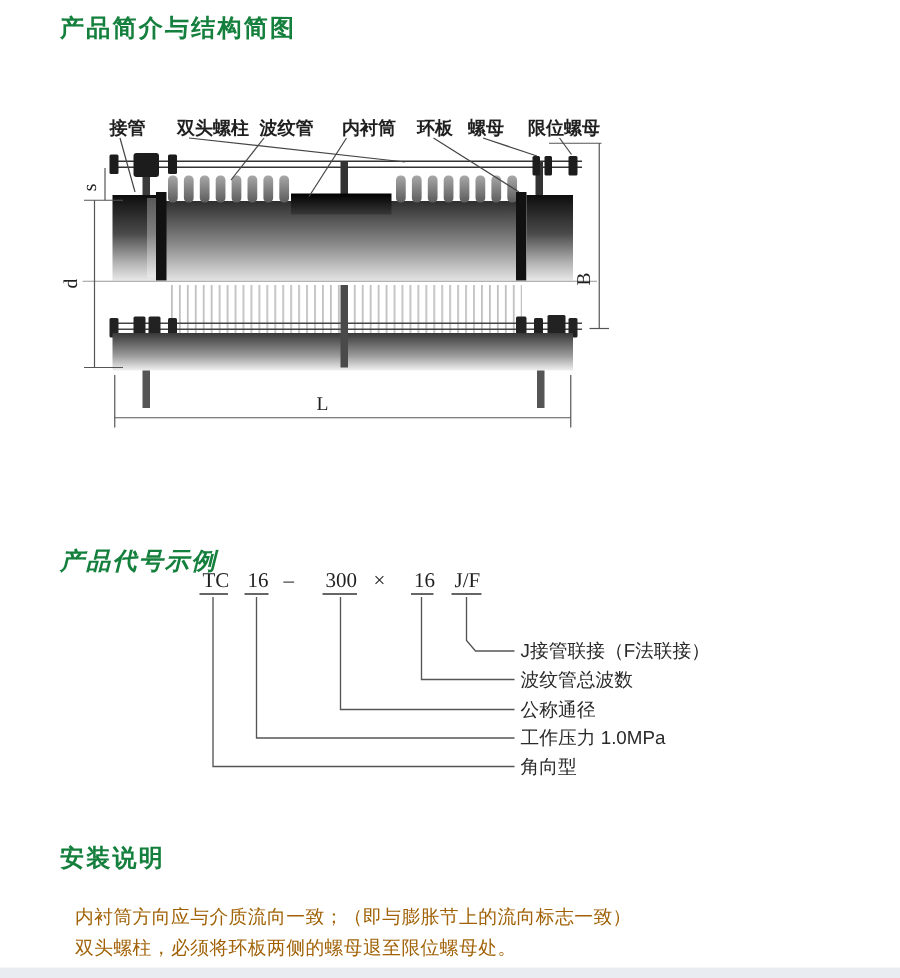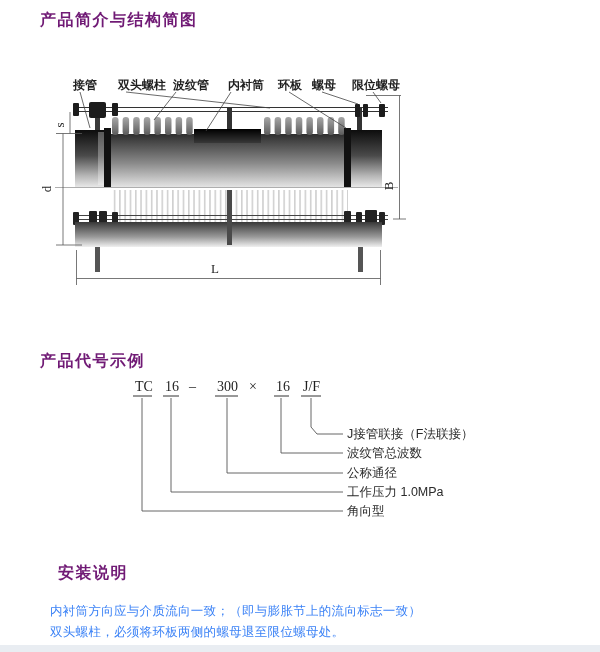--- a/index.html
+++ b/index.html
@@ -3,25 +3,25 @@
 <meta charset="utf-8">
 <style>
   html,body{margin:0;padding:0;}
   body{
     width:600px;height:652px;position:relative;overflow:hidden;
     background:#ffffff;
     font-family:"Liberation Sans", sans-serif;
   }
   .abs{position:absolute;}
   .sec-title{
-    color:#701a75;font-size:16px;font-weight:bold;letter-spacing:1.5px;
+    color:#15803d;font-size:16px;font-weight:bold;letter-spacing:1.5px;
     line-height:18px;white-space:nowrap;
   }
   .body-line{
-    color:#3b82f6;font-size:12.5px;line-height:20px;white-space:nowrap;
+    color:#a16207;font-size:12.5px;line-height:20px;white-space:nowrap;
     letter-spacing:0.3px;
   }
   svg text{font-family:"Liberation Sans", sans-serif;}
   svg .part-label{font-size:12px;font-weight:bold;fill:#1f1f1f;}
   svg .dim-label{font-family:"Liberation Serif", serif;font-size:13px;fill:#1f1f1f;}
   svg .code-seg{font-family:"Liberation Serif", serif;font-size:14px;fill:#1f1f1f;}
   svg .callout{font-size:12.5px;fill:#2a2a2a;}
   .footer-strip{left:0;top:645px;width:600px;height:7px;background:#e9edf2;}
 </style>
 </head>
@@ -163,21 +163,21 @@
 
   <text class="part-label" x="73" y="89">接管</text>
   <text class="part-label" x="118" y="89">双头螺柱</text>
   <text class="part-label" x="173" y="89">波纹管</text>
   <text class="part-label" x="228" y="89">内衬筒</text>
   <text class="part-label" x="278" y="89">环板</text>
   <text class="part-label" x="312" y="89">螺母</text>
   <text class="part-label" x="352" y="89">限位螺母</text>
 </svg>
 
-<div class="abs sec-title" style="left:40px;top:352px;">产品代号示例</div>
+<div class="abs sec-title" style="left:40px;top:366px;font-style:italic;">产品代号示例</div>
 
 <svg class="abs" style="left:0;top:340px;" width="600" height="190" viewBox="0 340 600 190">
 
   <text class="code-seg" x="135" y="391">TC</text>
   <text class="code-seg" x="165" y="391">16</text>
   <text class="code-seg" x="189" y="391">–</text>
   <text class="code-seg" x="217" y="391">300</text>
   <text class="code-seg" x="249" y="391">×</text>
   <text class="code-seg" x="276" y="391">16</text>
   <text class="code-seg" x="303" y="391">J/F</text>
@@ -198,18 +198,18 @@
     <polyline points="311,398 311,427 317,434 343,434"></polyline>
   </g>
 
   <text class="callout" x="347" y="438">J接管联接（F法联接）</text>
   <text class="callout" x="347" y="457">波纹管总波数</text>
   <text class="callout" x="347" y="477">公称通径</text>
   <text class="callout" x="347" y="496">工作压力 1.0MPa</text>
   <text class="callout" x="347" y="515">角向型</text>
 </svg>
 
-<div class="abs sec-title" style="left:58px;top:564px;">安装说明</div>
+<div class="abs sec-title" style="left:40px;top:564px;">安装说明</div>
 
 <div class="abs body-line" style="left:50px;top:601px;">内衬筒方向应与介质流向一致；（即与膨胀节上的流向标志一致）</div>
 <div class="abs body-line" style="left:50px;top:622px;">双头螺柱，必须将环板两侧的螺母退至限位螺母处。</div>
 
 <div class="abs footer-strip"></div>
 
 </body></html>

